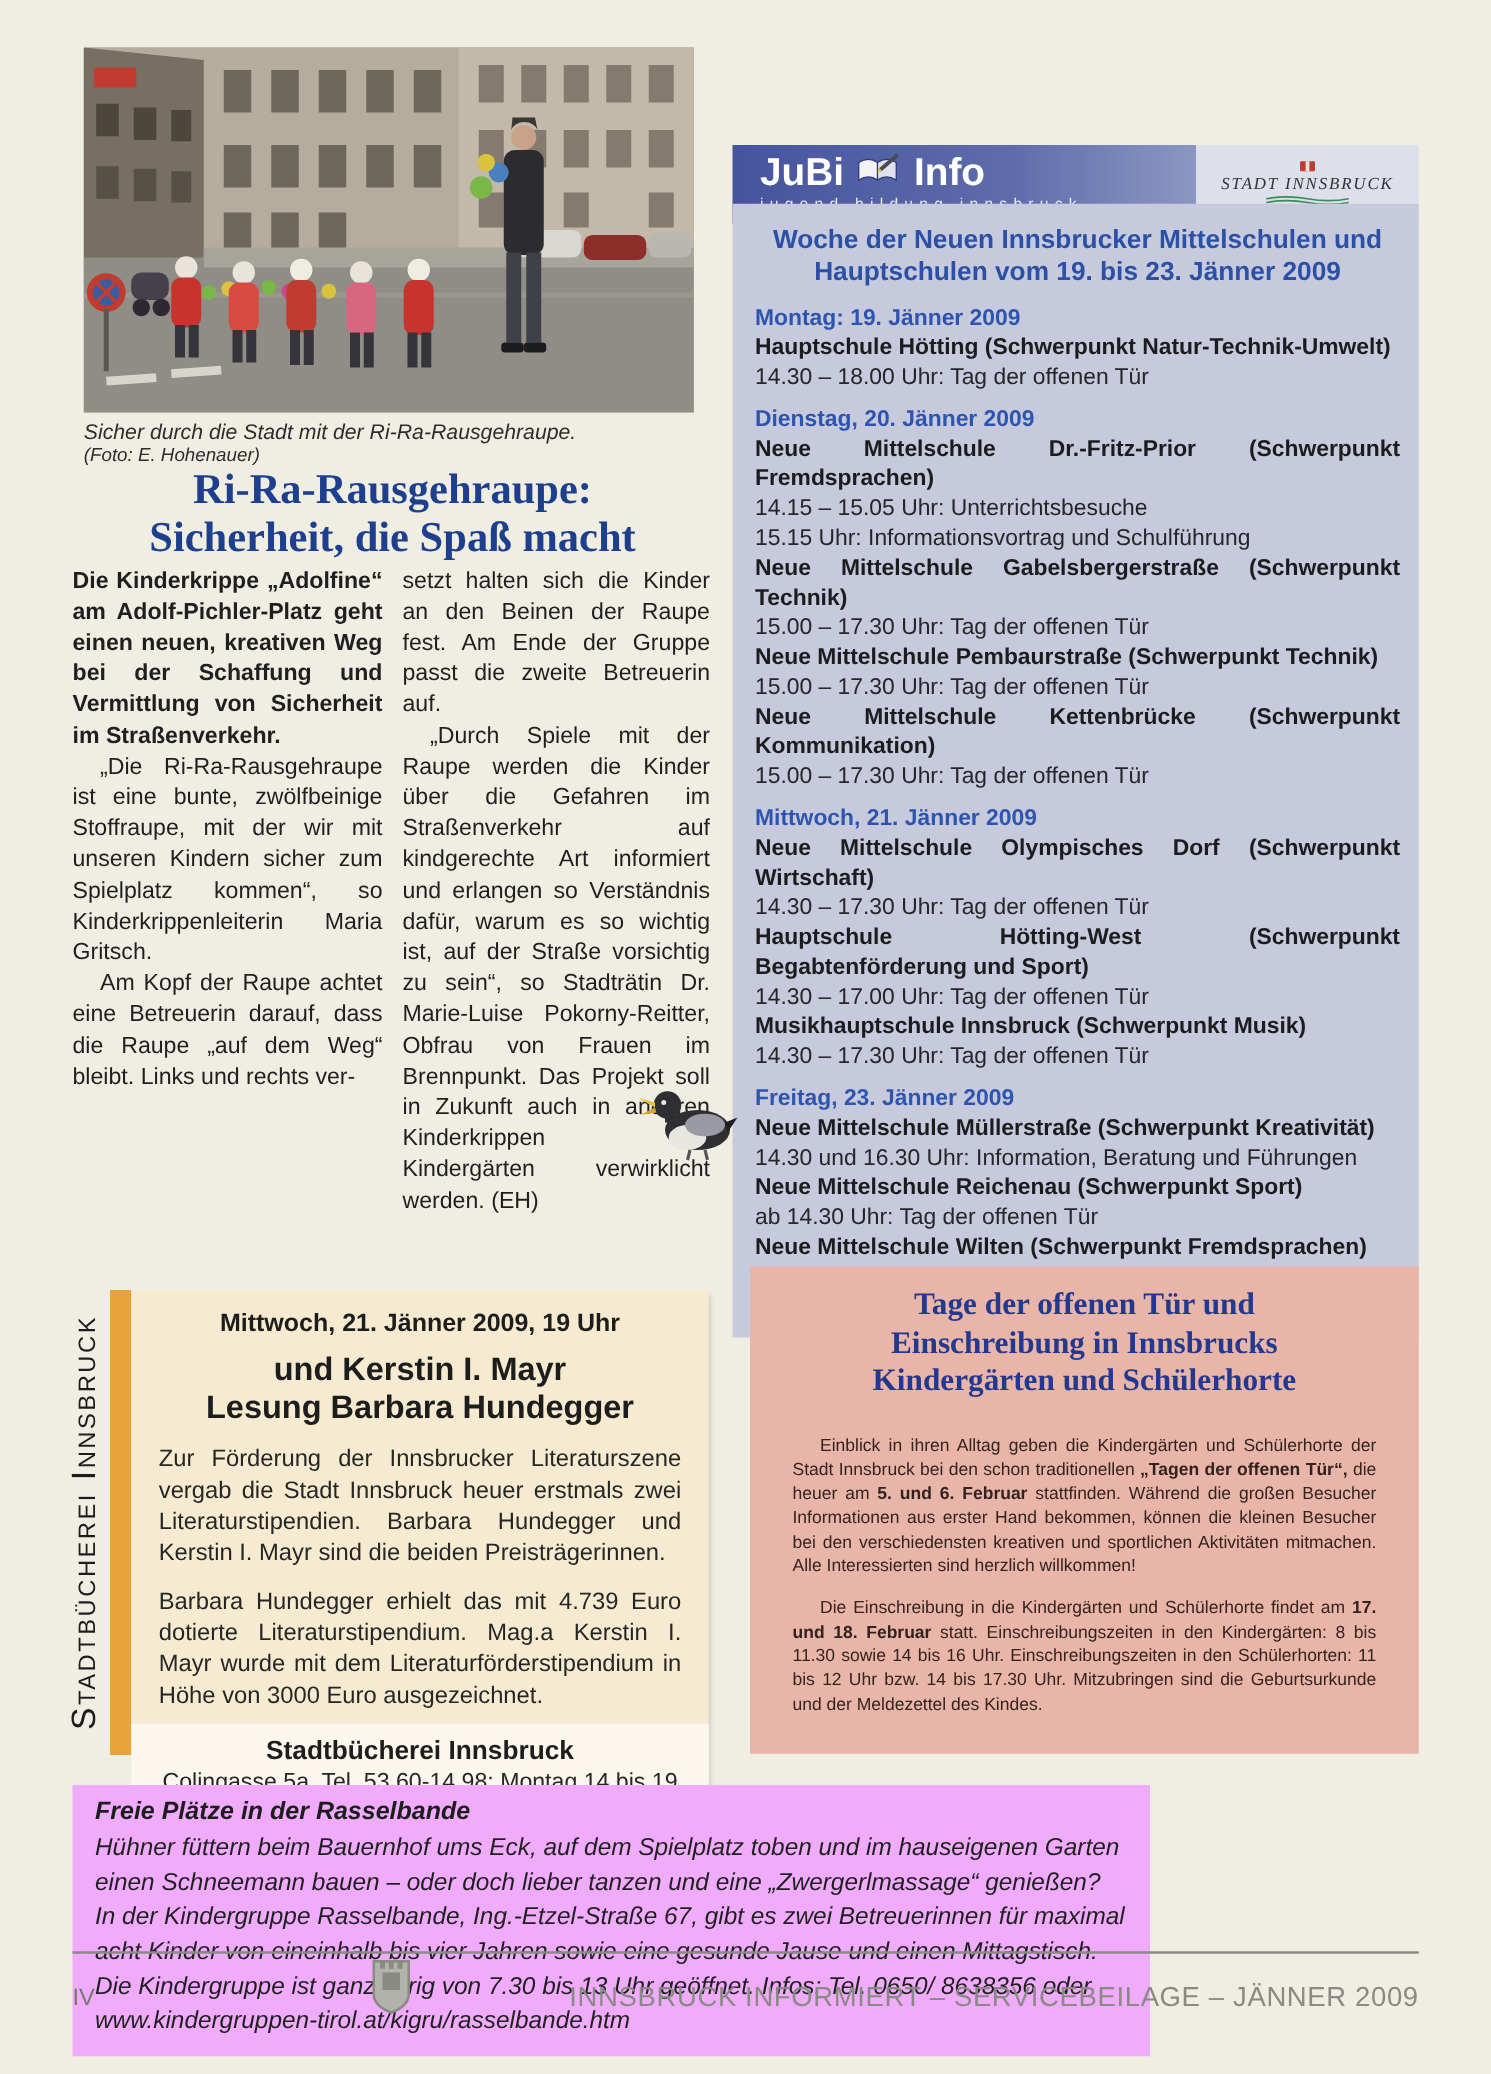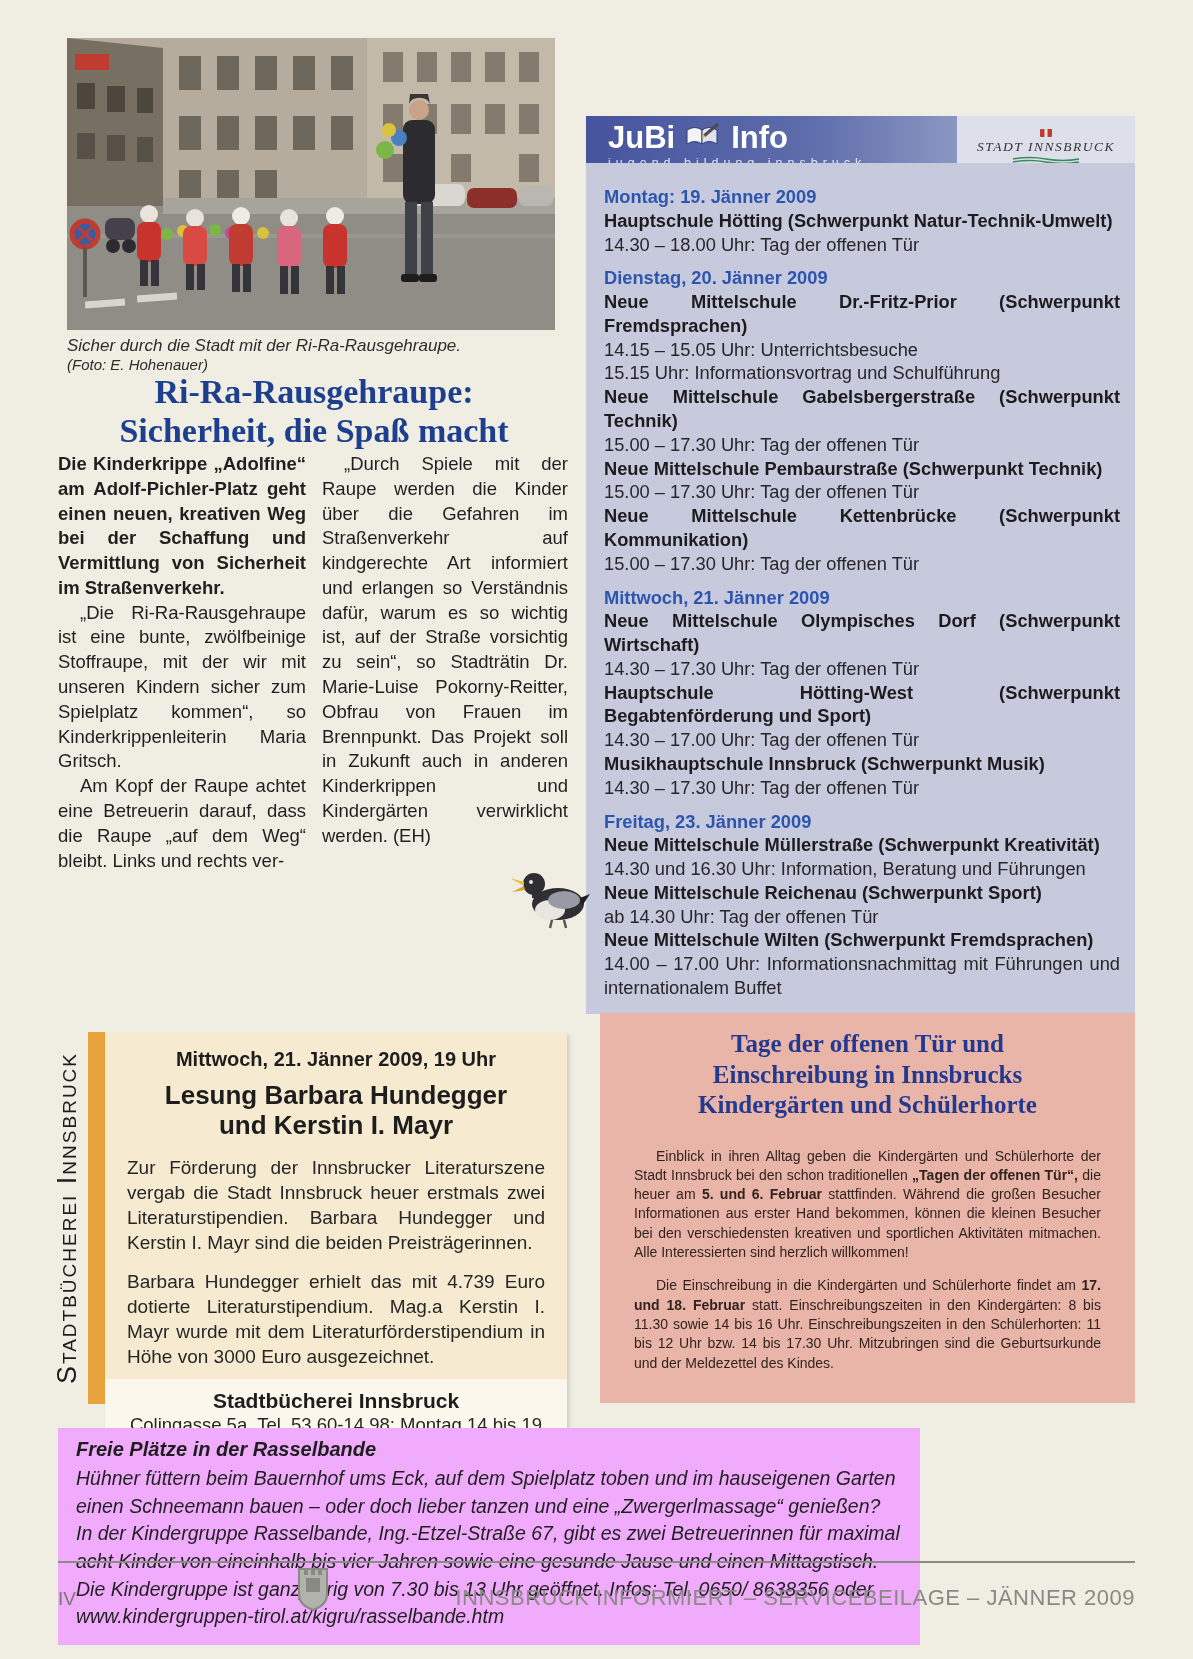--- a/index.html
+++ b/index.html
@@ -225,20 +225,21 @@
   <div>Ri-Ra-Rausgehraupe:</div>
   <div>Sicherheit, die Spaß macht</div>
 </div>
 
 <div class="abs col col1">
   <p class="lead">Die Kinderkrippe „Adolfine“ am Adolf-Pichler-Platz geht einen neuen, kreativen Weg bei der Schaffung und Vermittlung von Sicherheit im Straßenverkehr.</p>
   <p class="ind">„Die Ri-Ra-Rausgehraupe ist eine bunte, zwölfbeinige Stoffraupe, mit der wir mit unseren Kindern sicher zum Spielplatz kommen“, so Kinderkrippenleiterin Maria Gritsch.</p>
   <p class="ind">Am Kopf der Raupe achtet eine Betreuerin darauf, dass die Raupe „auf dem Weg“ bleibt. Links und rechts ver-</p>
 </div>
 <div class="abs col col2">
+  <p>setzt halten sich die Kinder an den Beinen der Raupe fest. Am Ende der Gruppe passt die zweite Betreuerin auf.</p>
   <p class="ind">„Durch Spiele mit der Raupe werden die Kinder über die Gefahren im Straßenverkehr auf kindgerechte Art informiert und erlangen so Verständnis dafür, warum es so wichtig ist, auf der Straße vorsichtig zu sein“, so Stadträtin Dr. Marie-Luise Pokorny-Reitter, Obfrau von Frauen im Brennpunkt. Das Projekt soll in Zukunft auch in anderen Kinderkrippen und Kindergärten verwirklicht werden. (EH)</p>
 </div>
 
 <div class="abs jubi-banner">
   <div class="jubi-left">
     <div class="jubi-title">
       <span>JuBi</span>
       <span class="book-icon">
         <svg width="38" height="26" viewBox="0 0 38 26">
           <path d="M3,8 Q11,3 18,8 L18,22 Q11,17 3,22 Z" fill="#f4f4f8" stroke="#2c3a72" stroke-width="1"></path>
@@ -263,20 +264,21 @@
       <svg width="70" height="8" viewBox="0 0 70 8">
         <path d="M2,3 Q18,0 35,3 T68,3" stroke="#3c8a5a" stroke-width="1.4" fill="none"></path>
         <path d="M2,6 Q18,3 35,6 T68,6" stroke="#3c8a5a" stroke-width="1.4" fill="none"></path>
       </svg>
     </span>
     <span class="logo-sub">ERZIEHUNG, BILDUNG UND GESELLSCHAFT</span>
   </div>
 </div>
 
 <div class="abs sched-box">
+  <div class="sched-head">Woche der Neuen Innsbrucker Mittelschulen und Hauptschulen vom 19. bis 23. Jänner 2009</div>
   <div>
 
       <div class="sline day">Montag: 19. Jänner 2009</div>
 
       <div class="sline school">Hauptschule Hötting (Schwerpunkt Natur-Technik-Umwelt)</div>
 
       <div class="sline time">14.30 – 18.00 Uhr: Tag der offenen Tür</div>
 
       <div class="sline day">Dienstag, 20. Jänner 2009</div>
 
@@ -356,22 +358,22 @@
 </div>
 
 <div class="abs vert-label">
   <span>Stadtbücherei Innsbruck</span>
 </div>
 <div class="abs orange-bar"></div>
 <div class="abs yellow-box">
   <div class="yellow-main">
     <div class="lib-date">Mittwoch, 21. Jänner 2009, 19 Uhr</div>
     <div class="lib-title">
+      <div>und Kerstin I. Mayr</div>
       <div>Lesung Barbara Hundegger</div>
-      <div>und Kerstin I. Mayr</div>
     </div>
     <p class="lib-p">Zur Förderung der Innsbrucker Literaturszene vergab die Stadt Innsbruck heuer erstmals zwei Literaturstipendien. Barbara Hundegger und Kerstin I. Mayr sind die beiden Preisträgerinnen.</p>
     <p class="lib-p">Barbara Hundegger erhielt das mit 4.739 Euro dotierte Literaturstipendium. Mag.a Kerstin I. Mayr wurde mit dem Literaturförderstipendium in Höhe von 3000 Euro ausgezeichnet.</p>
   </div>
   <div class="yellow-footer">
     <div class="lib-foot-title">Stadtbücherei Innsbruck</div>
     <div class="lib-foot-line">Colingasse 5a, Tel. 53 60-14 98; Montag 14 bis 19 Uhr;</div>
     <div class="lib-foot-line">Dienstag bis Freitag durchgehend von 10 bis 17 Uhr</div>
     <div class="lib-foot-line">stadtbuecherei@magibk.at</div>
   </div>

